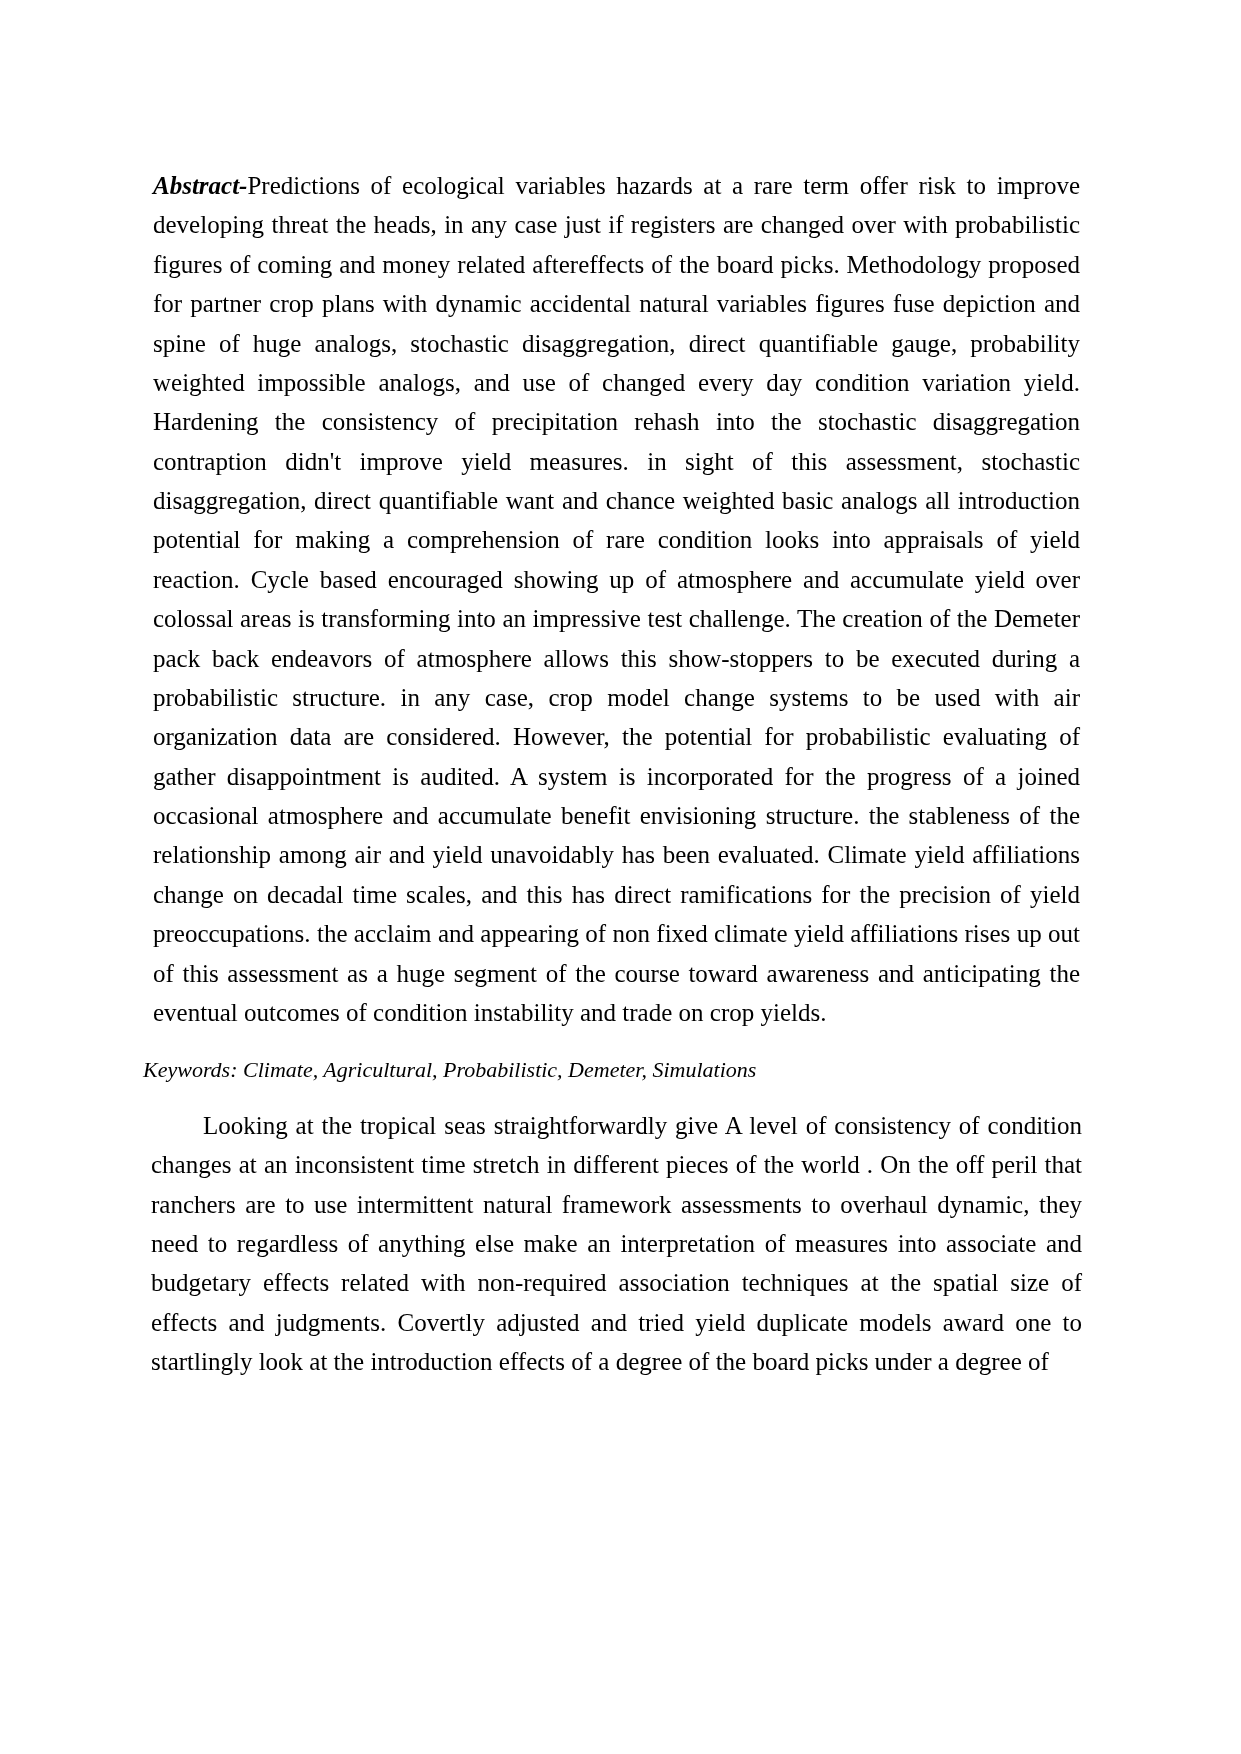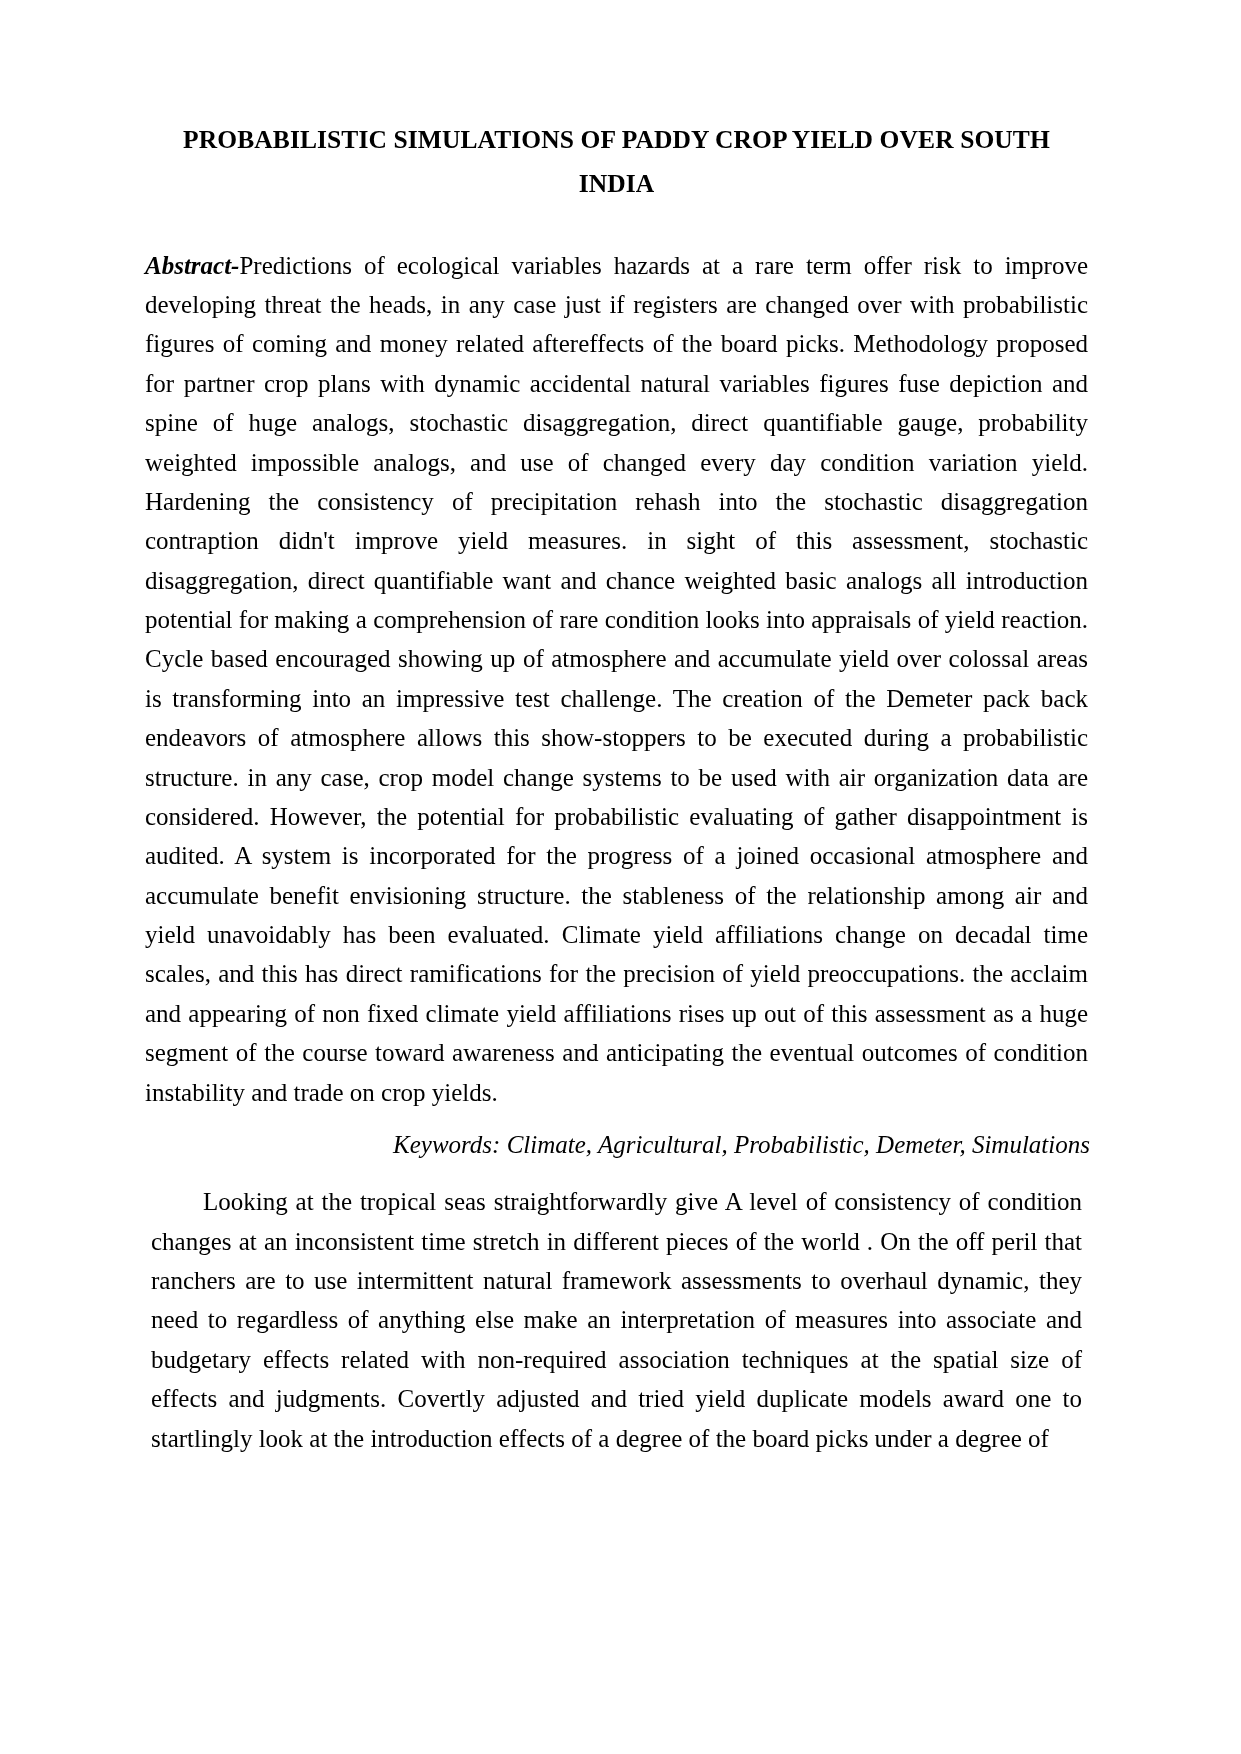--- a/index.html
+++ b/index.html
@@ -37,43 +37,43 @@
     line-height: 1.72;
     letter-spacing: 0.1px;
     margin: 0;
   }
   .doc-title .line {
     display: block;
   }
 
   
   .abstract {
-    margin: 2px;
+    margin: 10px;
     padding-top: 38px;
     font-size: 25px;
     line-height: 1.575;
     text-align: justify;
     text-justify: inter-word;
     -moz-text-align-last: left;
     text-align-last: left;
     hyphens: none;
   }
   .abstract-label {
     font-weight: bold;
     font-style: italic;
   }
 
   
   .keywords {
     margin: 0;
     padding-top: 11px;
-    font-size: 25px;
+    font-size: 22px;
     line-height: 1.575;
     font-style: italic;
-    text-align: right;
+    text-align: left;
   }
 
   
   .section-heading {
     margin: 0;
     padding-top: 13px;
     font-size: 25px;
     font-weight: bold;
     line-height: 1.575;
     text-align: left;
@@ -97,21 +97,20 @@
     hyphens: none;
   }
 </style>
 </head>
 <body>
 
 <div class="page">
   <div class="content">
 
     <h1 class="doc-title">
-      <span class="line">PROBABILISTIC SIMULATIONS OF PADDY CROP YIELD OVER SOUTH INDIA</span>
     </h1>
 
     <p class="abstract"><span class="abstract-label">Abstract-</span><span>Predictions of ecological variables hazards at a rare term offer risk to improve developing threat the heads, in any case just if registers are changed over with probabilistic figures of coming and money related aftereffects of the board picks. Methodology proposed for partner crop plans with dynamic accidental natural variables figures fuse depiction and spine of huge analogs, stochastic disaggregation, direct quantifiable gauge, probability weighted impossible analogs, and use of changed every day condition variation yield. Hardening the consistency of precipitation rehash into the stochastic disaggregation contraption didn't improve yield measures. in sight of this assessment, stochastic disaggregation, direct quantifiable want and chance weighted basic analogs all introduction potential for making a comprehension of rare condition looks into appraisals of yield reaction. Cycle based encouraged showing up of atmosphere and accumulate yield over colossal areas is transforming into an impressive test challenge. The creation of the Demeter pack back endeavors of atmosphere allows this show-stoppers to be executed during a probabilistic structure. in any case, crop model change systems to be used with air organization data are considered. However, the potential for probabilistic evaluating of gather disappointment is audited. A system is incorporated for the progress of a joined occasional atmosphere and accumulate benefit envisioning structure. the stableness of the relationship among air and yield unavoidably has been evaluated. Climate yield affiliations change on decadal time scales, and this has direct ramifications for the precision of yield preoccupations. the acclaim and appearing of non fixed climate yield affiliations rises up out of this assessment as a huge segment of the course toward awareness and anticipating the eventual outcomes of condition instability and trade on crop yields.</span></p>
 
     <p class="keywords">Keywords: Climate, Agricultural, Probabilistic, Demeter, Simulations</p>
 
 
     <p class="body-para">Looking at the tropical seas straightforwardly give A level of consistency of condition changes at an inconsistent time stretch in different pieces of the world . On the off peril that ranchers are to use intermittent natural framework assessments to overhaul dynamic, they need to regardless of anything else make an interpretation of measures into associate and budgetary effects related with non-required association techniques at the spatial size of effects and judgments. Covertly adjusted and tried yield duplicate models award one to startlingly look at the introduction effects of a degree of the board picks under a degree of</p>
 
   </div>

